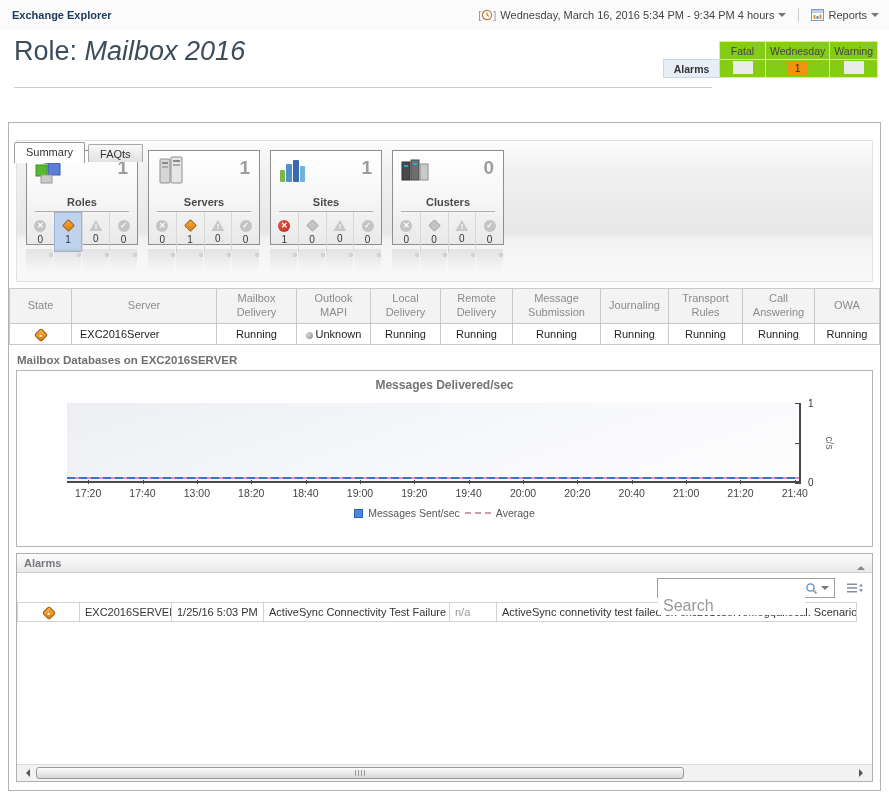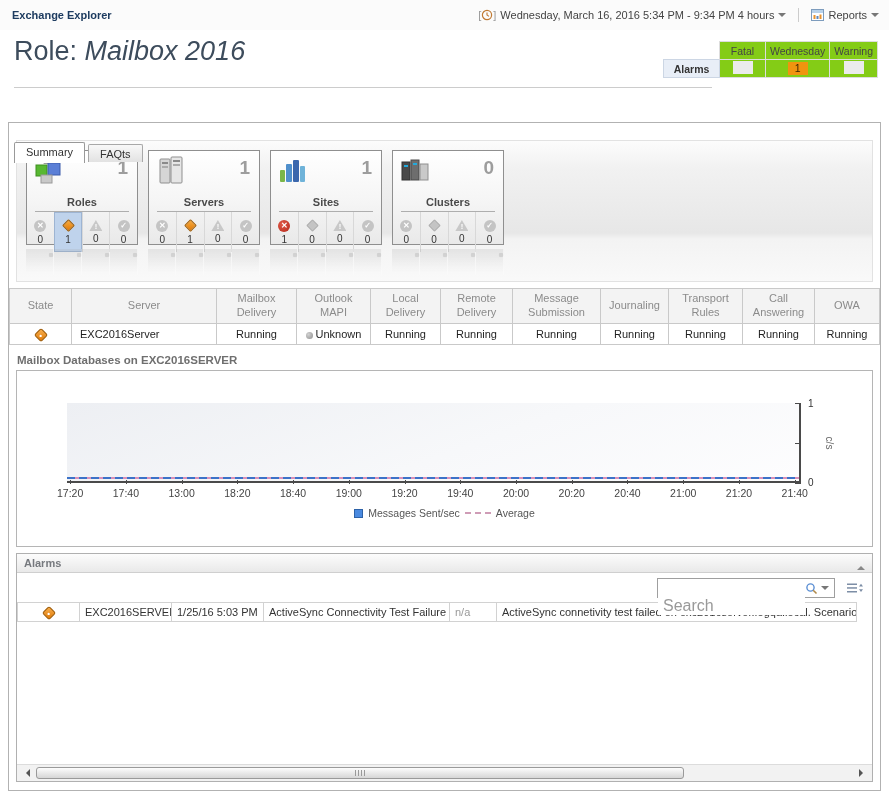--- a/index.html
+++ b/index.html
@@ -107,21 +107,21 @@
         background:repeating-linear-gradient(90deg,#3c72c8 0 8px, rgba(0,0,0,0) 8px 12px); }
   .line-average { position:absolute; left:0; right:0; bottom:2px; height:2px;
         background:repeating-linear-gradient(90deg, transparent 0 8px, #d890b8 8px 12px); }
   .yaxis { position:absolute; right:71px; top:32px; bottom:63px; width:0; }
   .yt { position:absolute; right:0; width:6px; height:1px; background:#4a4a4a; }
   .yt.t0 { top:0; } .yt.t1 { top:50%; } .yt.t2 { bottom:-1px; }
   .yl { position:absolute; left:7px; font-size:10px; color:#333; }
   .yl.top { top:-5px; } .yl.bot { bottom:-5px; }
   .yunit { position:absolute; left:22px; top:50%; transform:translateY(-50%) rotate(90deg);
         font-size:10px; color:#666; }
-  .xlabels { position:absolute; left:40px; right:64px; bottom:46px; height:13px; display:flex;
+  .xlabels { position:absolute; left:58px; right:64px; bottom:46px; height:13px; display:flex;
         justify-content:space-between; font-size:10.5px; color:#444; }
   .xtick { position:relative; }
   .xtick::before { content:""; position:absolute; top:-7px; left:50%; width:1px; height:4px; background:#4a4a4a; }
   .legend { position:absolute; left:0; right:0; bottom:27px; display:flex; justify-content:center;
         align-items:center; gap:5px; font-size:10.5px; color:#555; }
   .legend-swatch { width:9px; height:9px; background:#4a8ae0; border:1px solid #2d62a8; display:inline-block; }
   .legend-dash { width:26px; border-top:2px dashed #cf9cb6; display:inline-block; }
 
   
   .alarms-panel { margin:6px 7px 0; height:229px; border:1px solid #b0b0b0; position:relative;
@@ -394,20 +394,21 @@
       <td>Running</td>
       <td>Running</td>
       <td>Running</td>
       <td>Running</td>
     </tr>
   </tbody>
     </table>
 
   <div class="section-heading">Mailbox Databases on EXC2016SERVER</div>
   <div class="chart-panel">
+    <div class="chart-title">Messages Delivered/sec</div>
     <div class="plot">
       <div class="line-series"></div>
       <div class="line-average"></div>
     </div>
     <div class="yaxis">
       <div class="yt t0"></div>
         <div class="yt t1"></div>
         <div class="yt t2"></div>
       <div class="yl top">1</div>
       <div class="yl bot">0</div>

